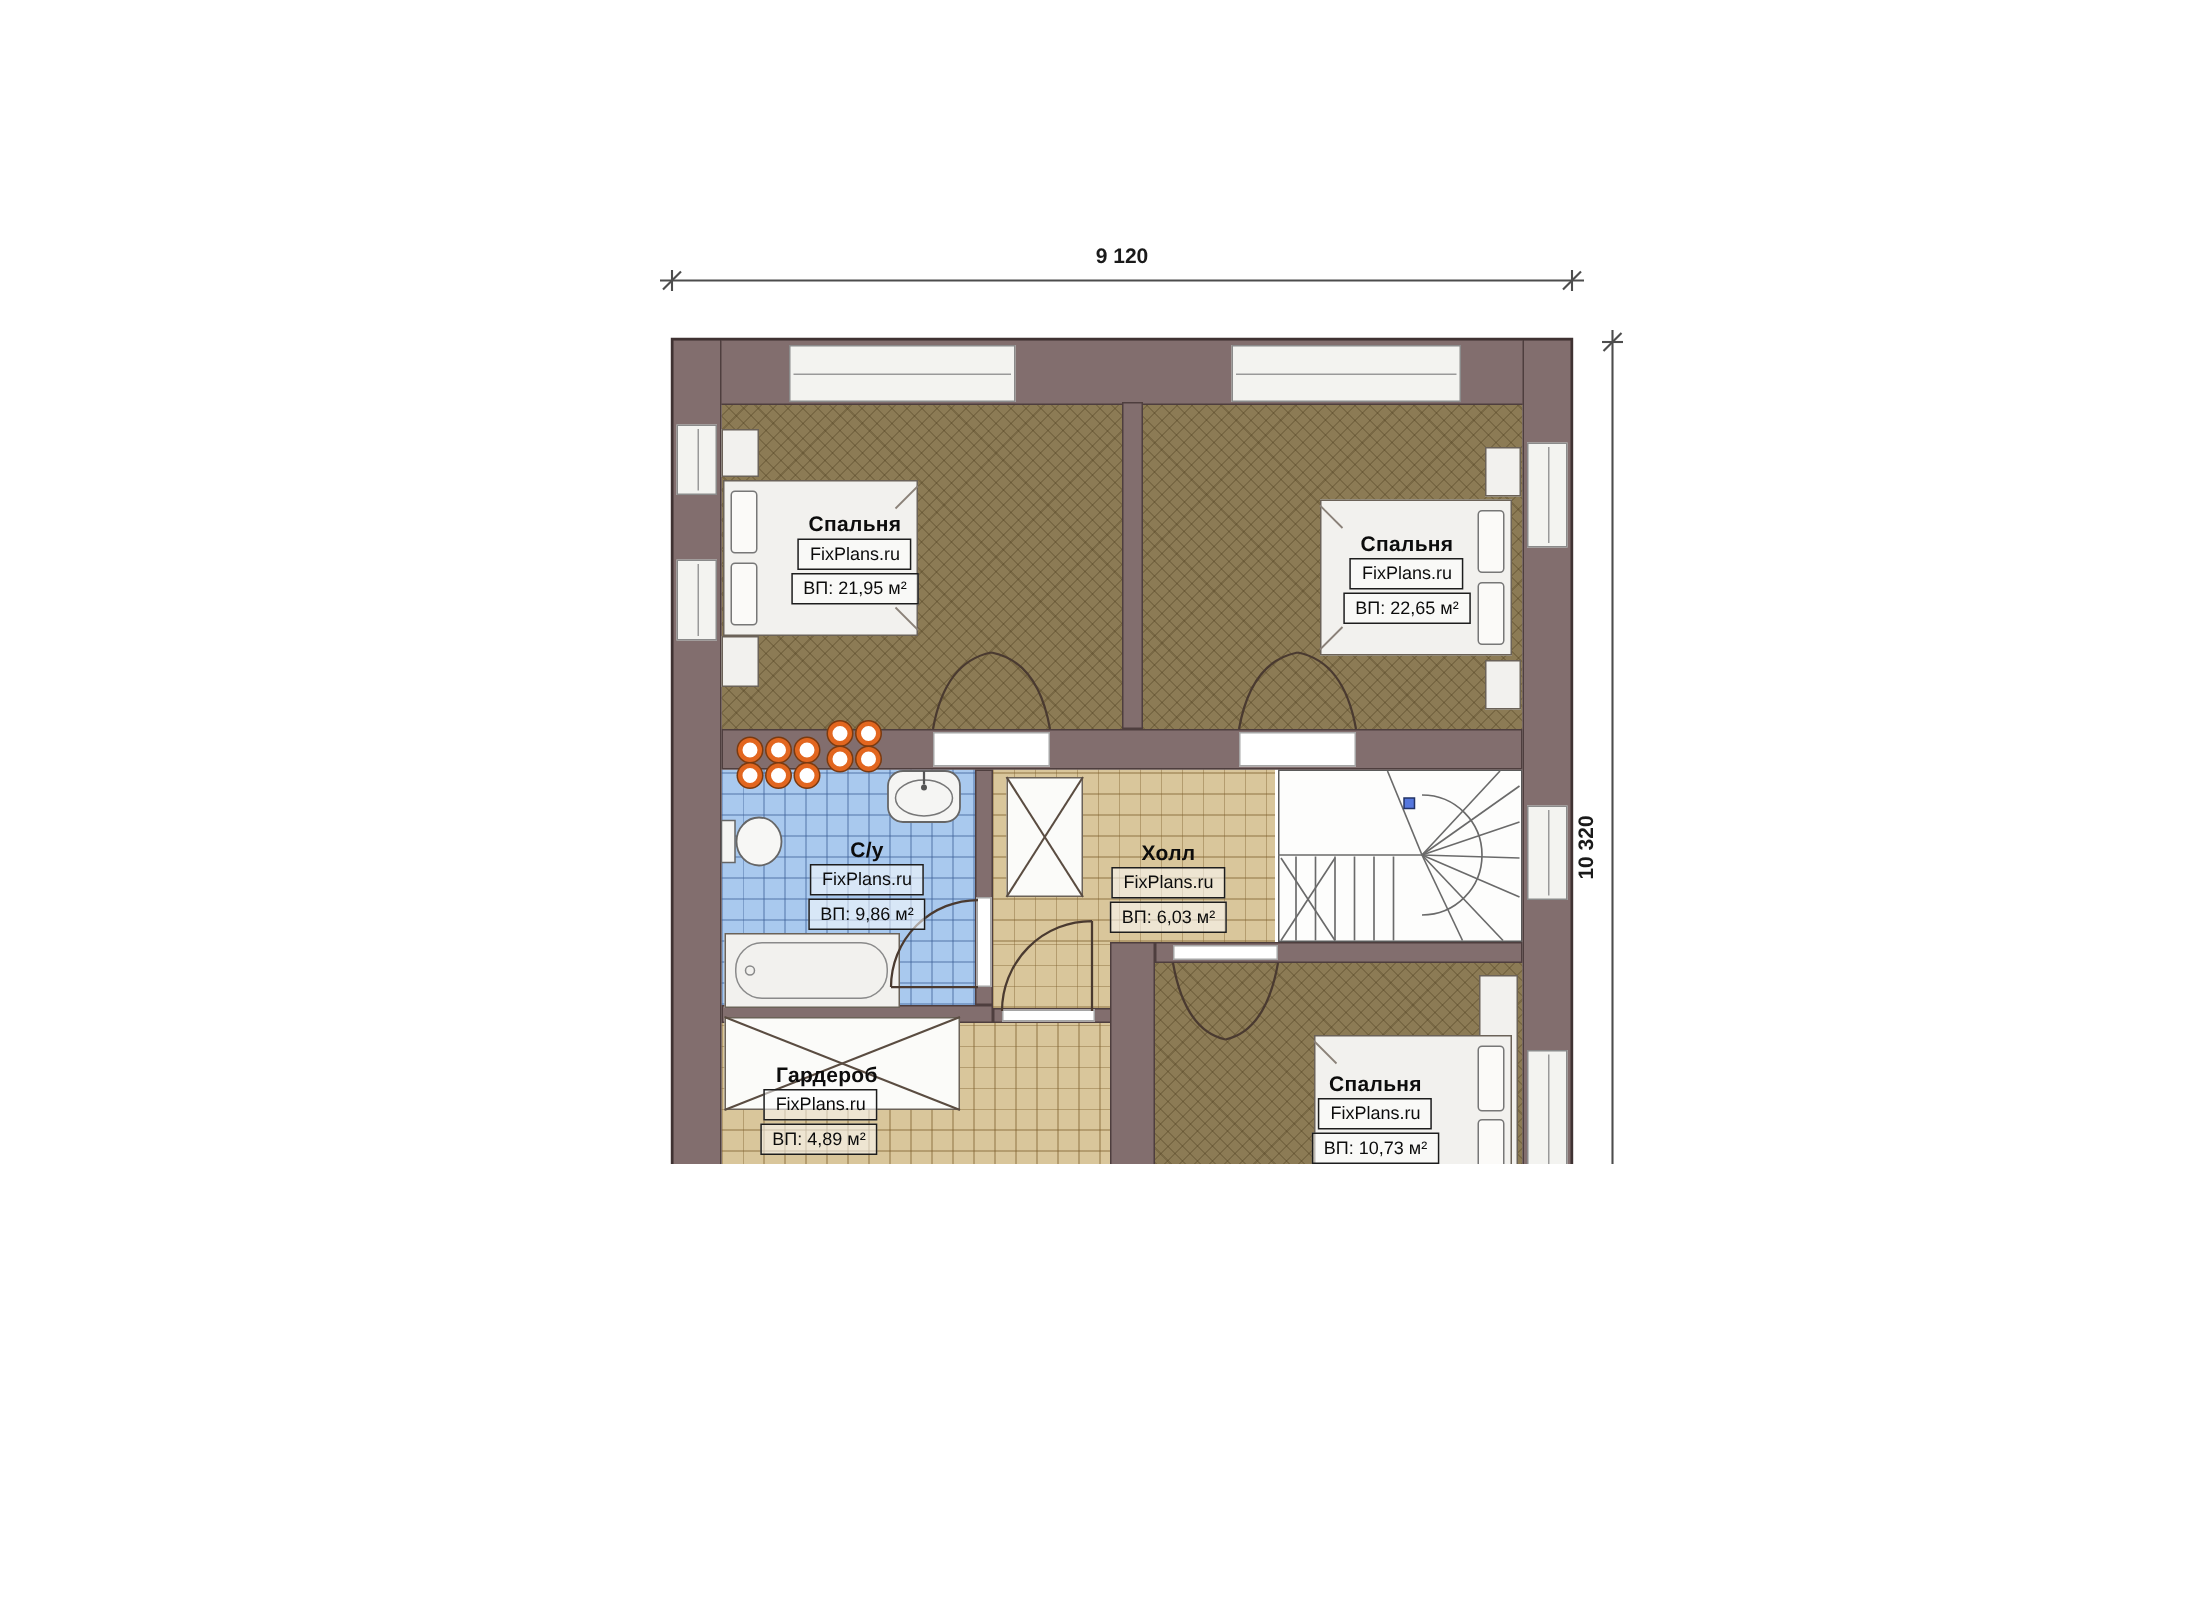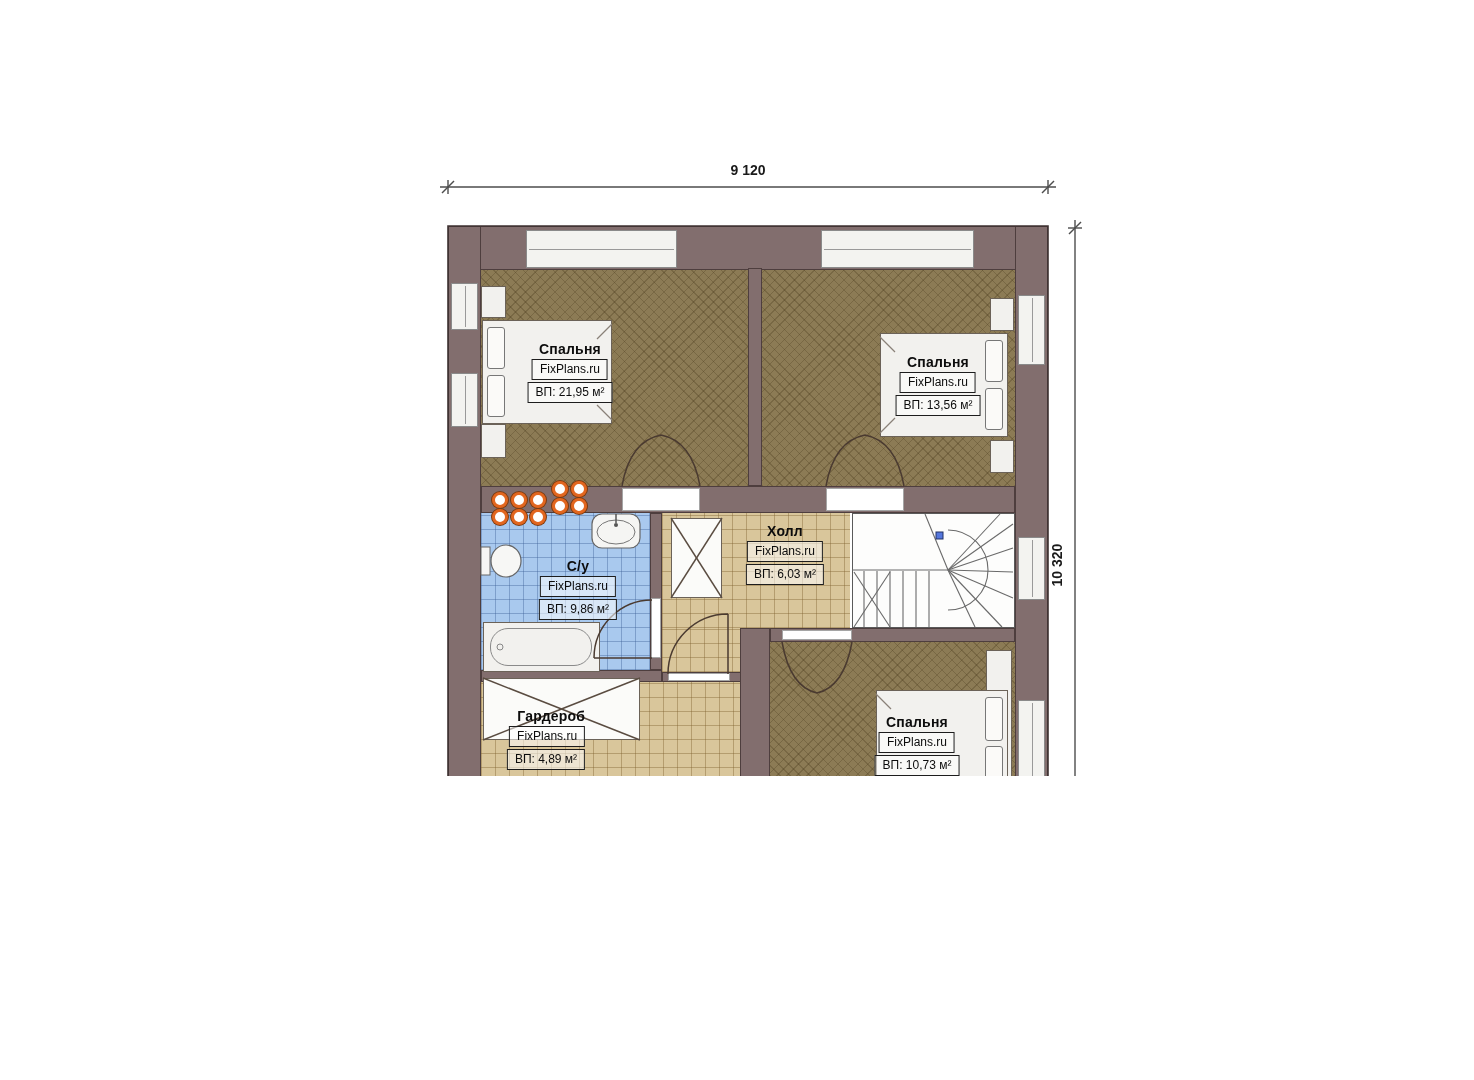--- a/index.html
+++ b/index.html
@@ -204,28 +204,28 @@
   <div class="dim-label" style="left:1057px;top:565px;transform:translate(-50%,-50%) rotate(-90deg);">10 320</div>
 
   <div class="room-label" style="left:570px;top:341px;">
     <div class="room-name">Спальня</div>
     <div class="label-box">FixPlans.ru</div>
     <div class="label-box">ВП: 21,95 м²</div>
   </div>
   <div class="room-label" style="left:938px;top:354px;">
     <div class="room-name">Спальня</div>
     <div class="label-box">FixPlans.ru</div>
-    <div class="label-box">ВП: 13,56 м²</div>
+    <div class="label-box">ВП: 22,65 м²</div>
   </div>
   <div class="room-label" style="left:578px;top:558px;">
     <div class="room-name">С/у</div>
     <div class="label-box">FixPlans.ru</div>
     <div class="label-box">ВП: 9,86 м²</div>
   </div>
-  <div class="room-label" style="left:779px;top:523px;padding-left:12px;">
+  <div class="room-label" style="left:779px;top:560px;">
     <div class="room-name">Холл</div>
     <div class="label-box">FixPlans.ru</div>
     <div class="label-box">ВП: 6,03 м²</div>
   </div>
   <div class="room-label" style="left:546px;top:708px;align-items:flex-end;">
     <div class="room-name">Гардероб</div>
     <div class="label-box">FixPlans.ru</div>
     <div class="label-box">ВП: 4,89 м²</div>
   </div>
   <div class="room-label" style="left:917px;top:714px;">

